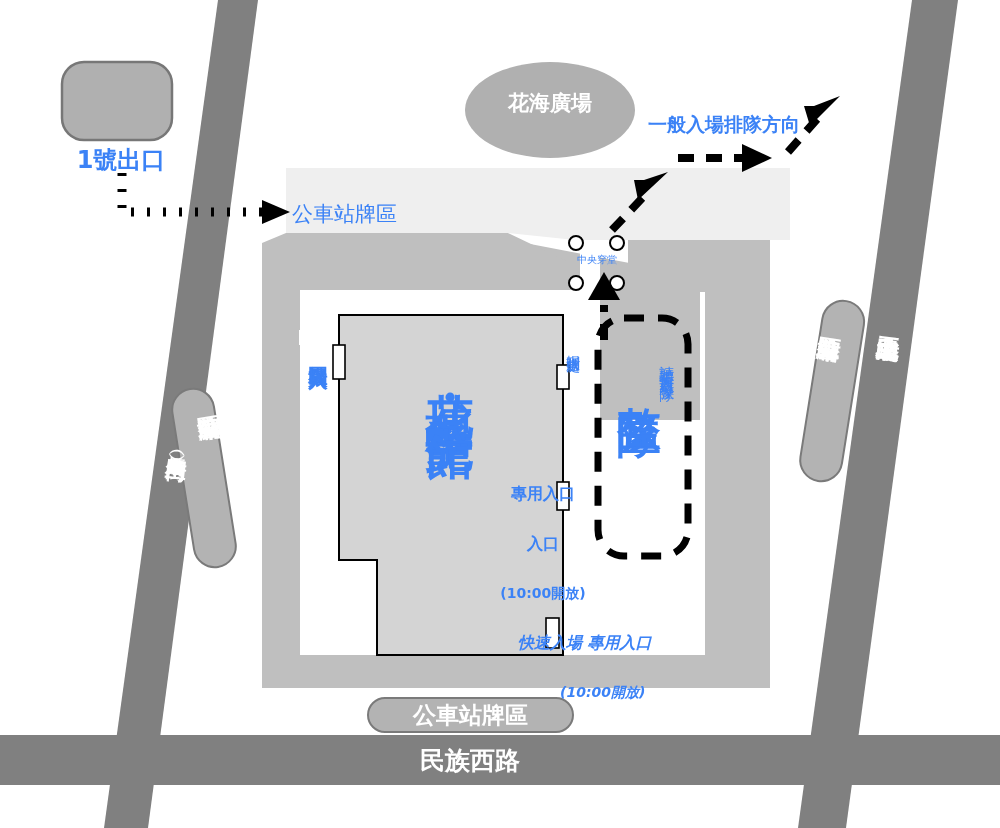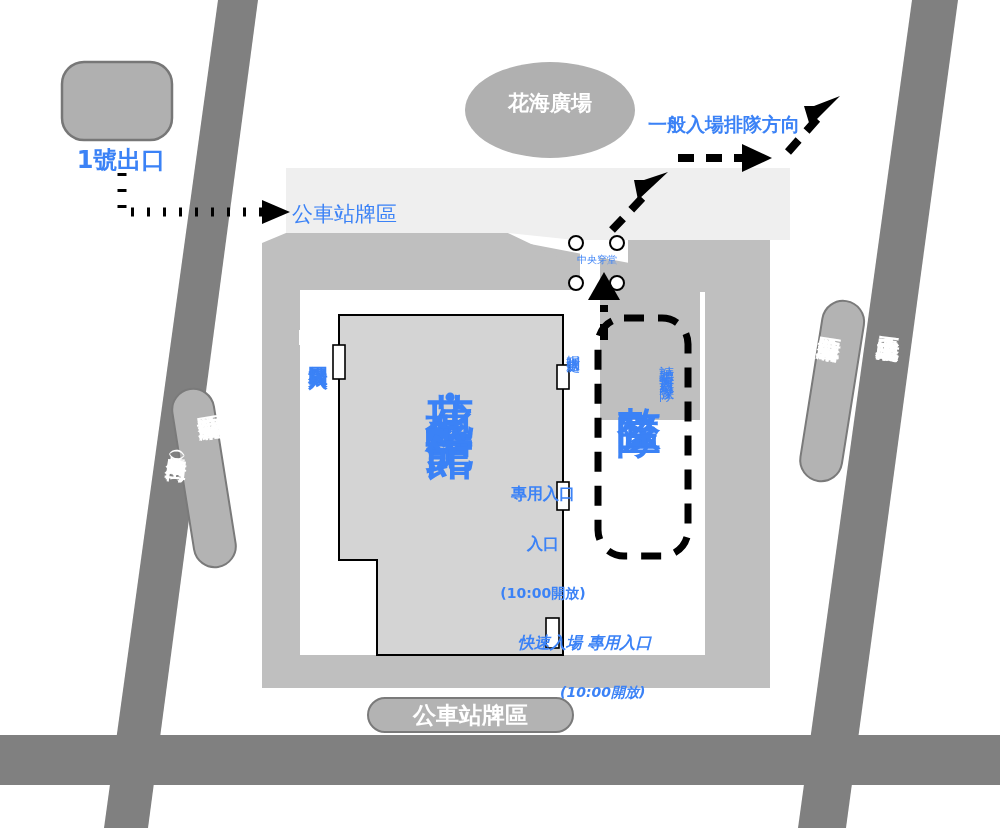--- a/index.html
+++ b/index.html
@@ -143,14 +143,15 @@
   </div>
 
   <div class="lbl wht b vert" style="left:193px;top:400px;font-size:23px;transform:rotate(-9deg);transform-origin:top left;">公車站牌區</div>
 
   <div class="lbl wht b vert" style="left:822px;top:318px;font-size:23px;transform:rotate(9deg);transform-origin:top left;">公車站牌區</div>
 
   <div class="lbl wht b vert" style="left:880px;top:318px;font-size:23px;transform:rotate(7deg);transform-origin:top left;">中山北路三段</div>
 
   <div class="lbl wht b ctr" style="left:368px;top:703px;width:205px;font-size:23px;">公車站牌區</div>
 
+  <div class="lbl wht b ctr" style="left:340px;top:748px;width:260px;font-size:25px;">民族西路</div>
 
 </div>
 
 </body></html>

